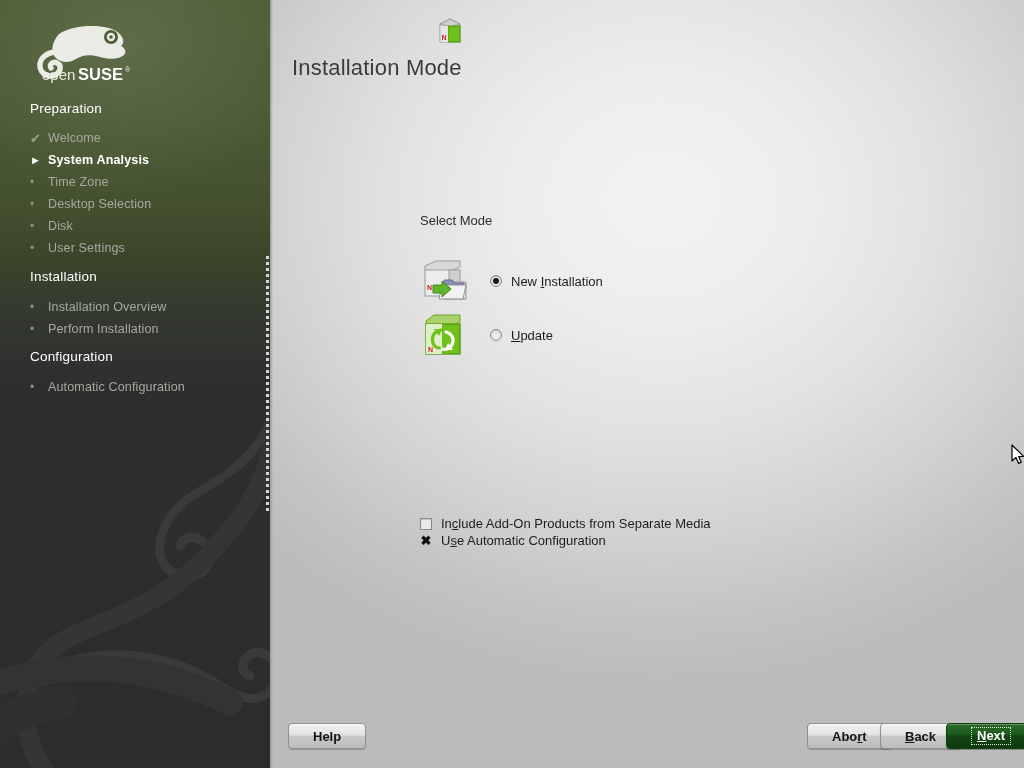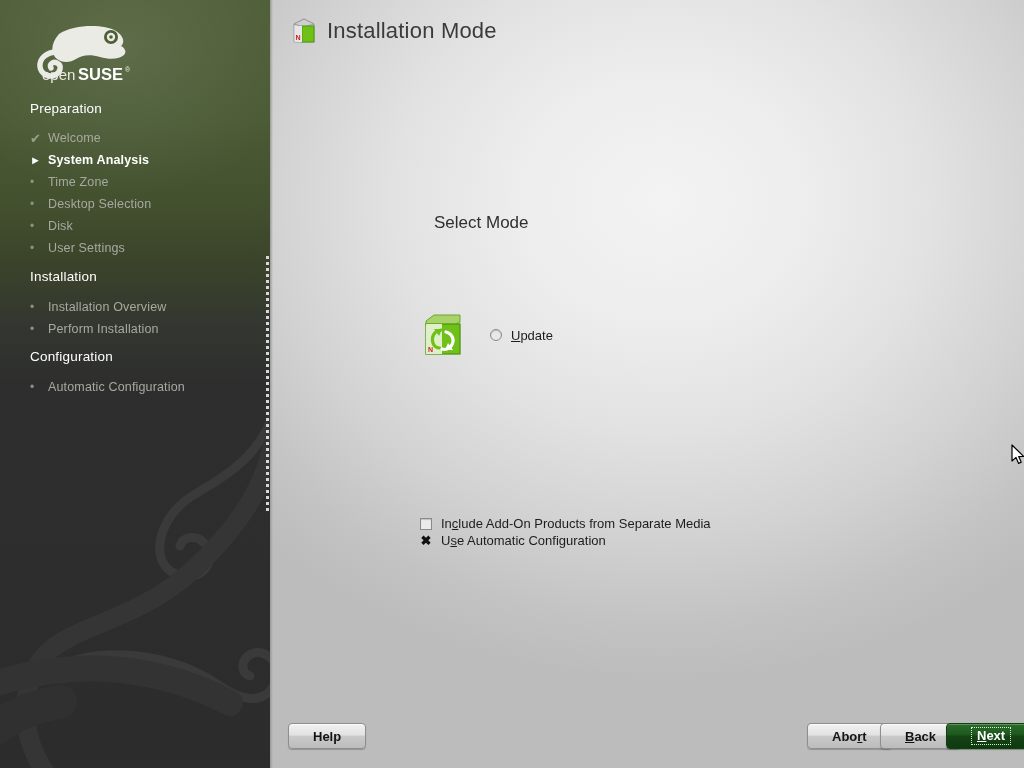--- a/index.html
+++ b/index.html
@@ -133,42 +133,42 @@
     background: linear-gradient(to right, #9a9a9a, rgba(154,154,154,0));
   }
 
   #page-header {
     position: absolute;
     left: 22px;
     top: 18px;
     display: flex;
     align-items: flex-end;
     gap: 11px;
+    flex-direction: column;
   }
   #page-title {
     font-size: 22px;
     color: #3b3b3b;
     font-weight: normal;
     letter-spacing: 0.2px;
     white-space: nowrap;
   }
 
   #content {
     position: absolute;
     left: 0; top: 0;
     width: 754px; height: 768px;
   }
 
   #select-mode-label {
     position: absolute;
     left: 150px;
     top: 213px;
-    font-size: 17px;
+    font-size: 13px;
     color: #2f2f2f;
-    margin-left: 14px;
   }
 
   .mode-row {
     position: absolute;
     left: 150px;
     display: flex;
     align-items: center;
     height: 48px;
   }
   .mode-icon {
@@ -395,20 +395,38 @@
         <rect x="2.5" y="8" width="7.5" height="16" fill="#e6e6e6"></rect>
         <text x="3.4" y="22" font-family="Liberation Sans, sans-serif" font-size="7" font-weight="bold" fill="#cc2222">N</text>
       </svg>
       <div id="page-title">Installation Mode</div>
     </div>
 
     <div id="content">
 
       <div id="select-mode-label">Select Mode</div>
 
+      <div class="mode-row" style="top:257px;">
+        <span class="mode-icon">
+          <svg width="48" height="46" viewBox="0 0 48 46">
+            <path d="M5 8 L16 3 L40 3 L40 9 L30 13 L5 13 Z" fill="#d8d8d8" stroke="#9b9b9b" stroke-width="1"></path>
+            <rect x="5" y="12" width="25" height="26" fill="#ededed" stroke="#9b9b9b" stroke-width="1"></rect>
+            <rect x="29" y="12" width="11" height="26" fill="#cfcfcf" stroke="#9b9b9b" stroke-width="1"></rect>
+            <text x="7" y="32" font-family="Liberation Sans, sans-serif" font-size="7" font-weight="bold" fill="#cc2222">N</text>
+            <path d="M24 24 L38 24 L46 24 L46 41 L24 41 Z" fill="#e8e8e8" stroke="#8f8f8f" stroke-width="1"></path>
+            <path d="M24 22 L32 22 L34 25 L44 25 L44 29 L24 29 Z" fill="#8d8fb8" stroke="#6c6e96" stroke-width="1"></path>
+            <path d="M22 27 L34 27 L46 27 L43 41 L19 41 Z" fill="#f1f1f1" stroke="#8f8f8f" stroke-width="1"></path>
+            <path d="M13 27 L22 27 L22 23 L31 31 L22 39 L22 35 L13 35 Z" fill="#5fb52a" stroke="#3f8a15" stroke-width="1"></path>
+          </svg>
+        </span>
+        <div class="mode-choice">
+          <span class="radio on"></span>
+          <span class="mode-text"><span>New </span><span class="acc">I</span><span>nstallation</span></span>
+        </div>
+      </div>
 
       <div class="mode-row" style="top:311px;">
         <span class="mode-icon">
           <svg width="48" height="46" viewBox="0 0 48 46">
             <path d="M6 9 L14 3 L40 3 L40 10 L32 14 L6 14 Z" fill="#a9d36a" stroke="#6ea32c" stroke-width="1"></path>
             <rect x="6" y="12" width="34" height="30" fill="#6fc019" stroke="#4e9810" stroke-width="1.3"></rect>
             <rect x="6" y="12" width="16" height="30" fill="#dff0c8"></rect>
             <path d="M21 18 C 14 19, 11 25, 13 31 C 14 34, 17 36, 20 36" fill="none" stroke="#6fc019" stroke-width="3.2" stroke-linecap="round"></path>
             <path d="M14 17 L22 17 L19 24 Z" fill="#6fc019"></path>
             <path d="M26 20 C 33 22, 35 29, 31 34 C 29 37, 25 38, 22 37" fill="none" stroke="#ffffff" stroke-width="3.2" stroke-linecap="round"></path>

